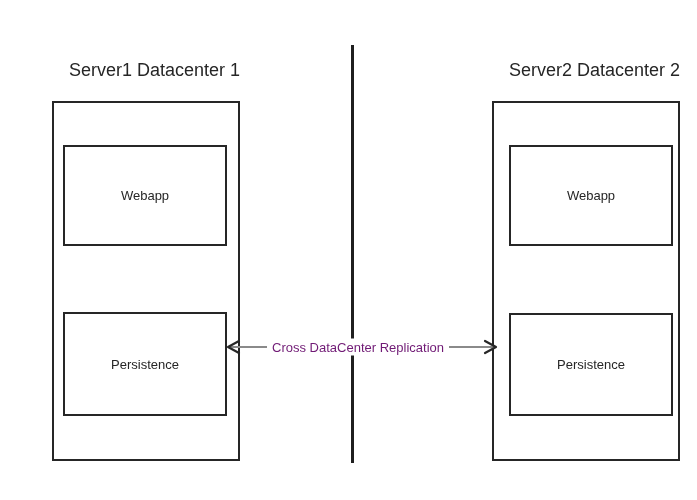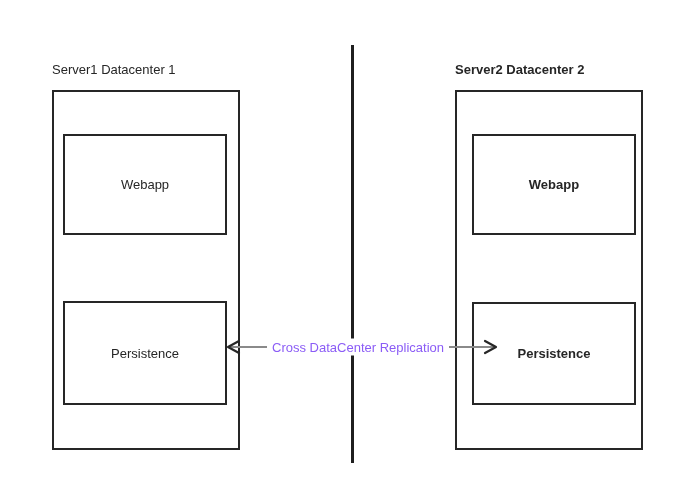--- a/index.html
+++ b/index.html
@@ -14,30 +14,30 @@
     background: #ffffff;
     overflow: hidden;
     font-family: "Liberation Sans", sans-serif;
     color: #262626;
   }
   .dc-group {
     position: absolute;
     top: 62px;
   }
   .dc-group.dc1 { left: 52px; width: 188px; }
-  .dc-group.dc2 { left: 455px; width: 188px; font-weight: bold; }
+  .dc-group.dc2 { left: 492px; width: 188px; }
   .dc-title {
     position: relative;
     width: 100%;
     height: 16px;
     line-height: 16px;
-    text-align: left;
-    font-size: 13px;
+    text-align: right;
+    font-size: 18px;
     color: #262626;
-    margin-bottom: 12px;
+    margin-bottom: 23px;
     white-space: nowrap;
   }
   .dc-box {
     position: relative;
     box-sizing: border-box;
     width: 188px;
     height: 360px;
     border: 2px solid #262626;
     background: #ffffff;
   }
@@ -81,21 +81,21 @@
   }
   .arrow-label {
     position: absolute;
     left: 358px;
     top: 347px;
     transform: translate(-50%, -50%);
     background: #ffffff;
     padding: 1px 5px;
     font-size: 13px;
     line-height: 15px;
-    color: #8b5cf6;
+    color: #701a75;
     white-space: nowrap;
     z-index: 3;
   }
 </style>
 </head>
 <body>
 
 <div class="canvas">
 
   <div class="dc-group dc1">

